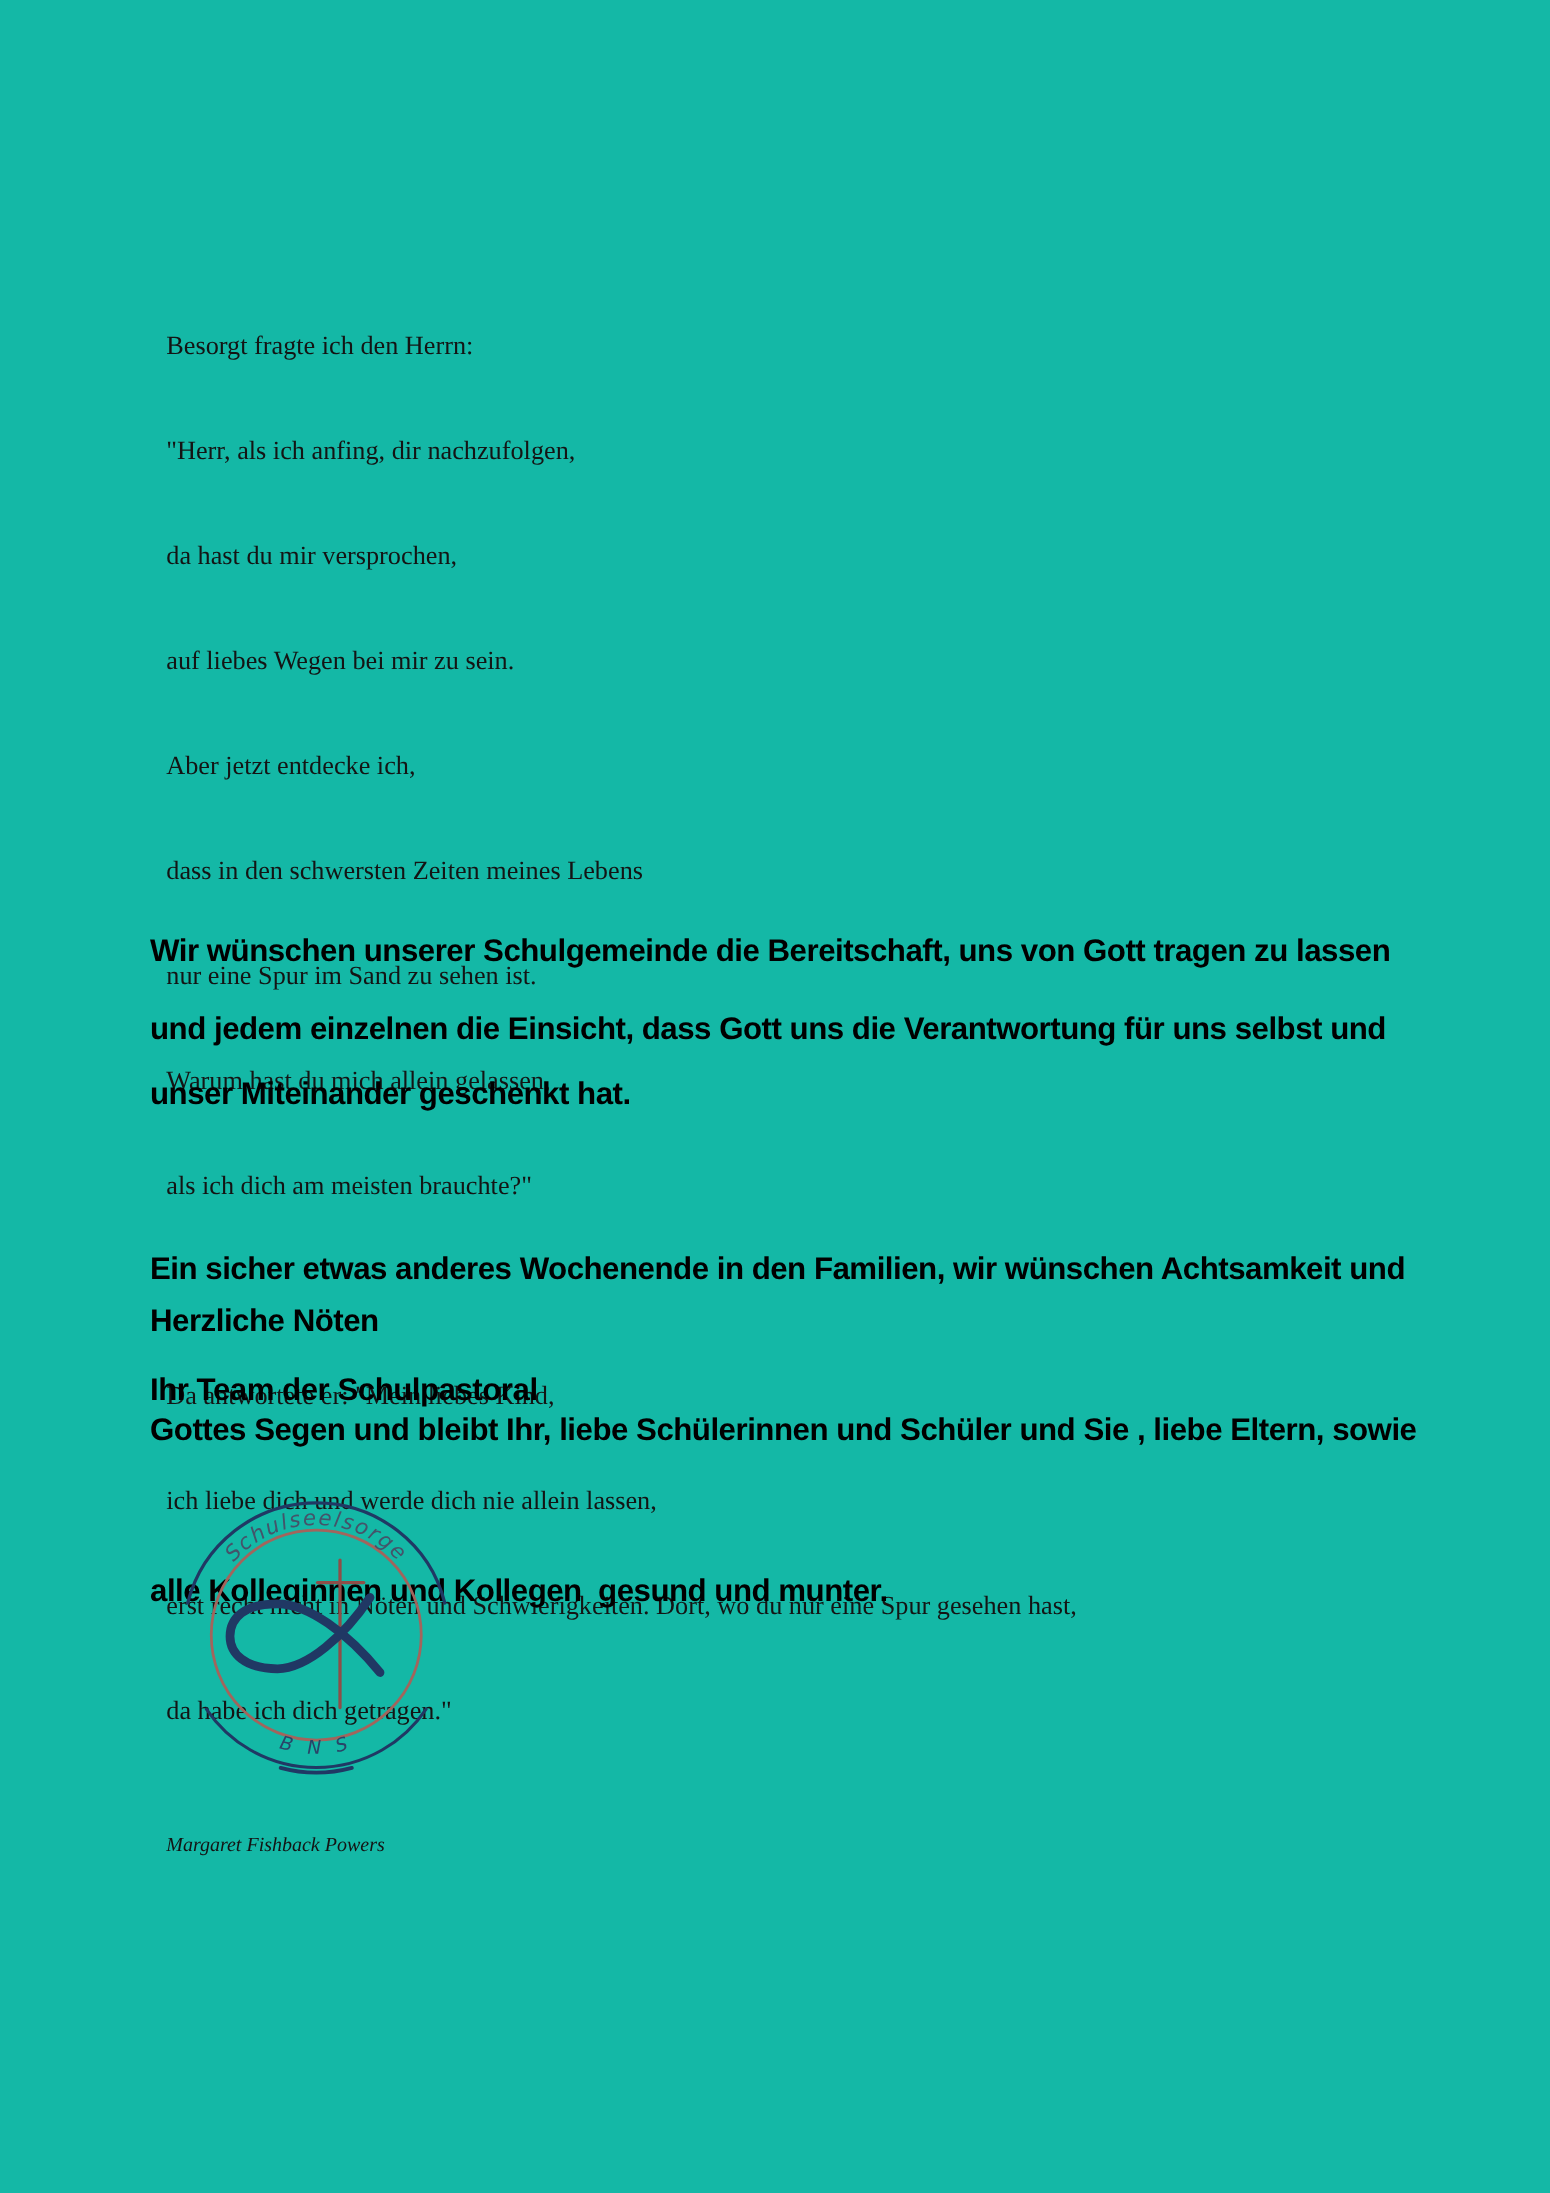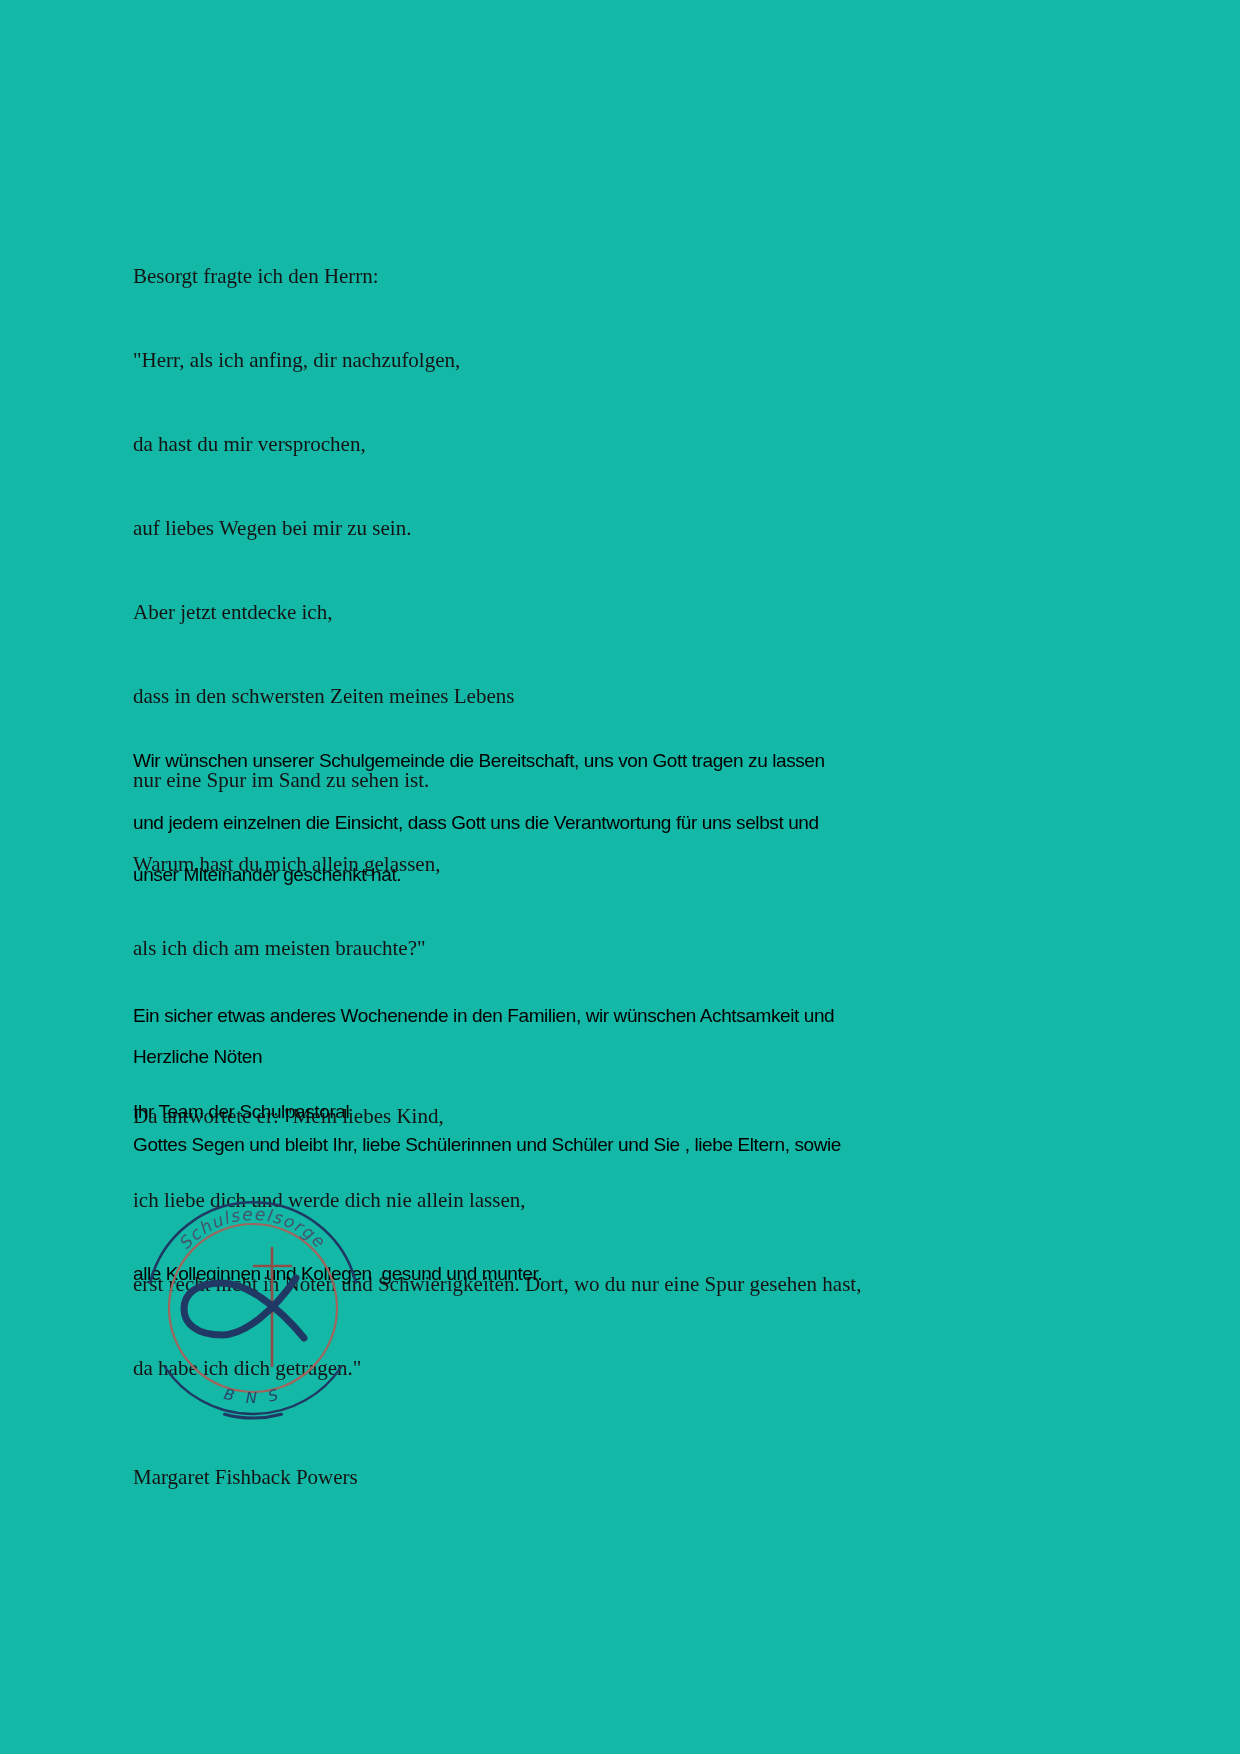--- a/index.html
+++ b/index.html
@@ -17,29 +17,30 @@
     top:206px;
     font-size:21px;
     line-height:28px;
     color:#141414;
     white-space:pre-wrap;
   }
   .poem .line { min-height:28px; }
   .stanza-gap { height:28px; }
   .author {
     margin-top:25px;
-    font-size:21px;
+    font-style:italic;
+    font-size:16px;
     line-height:28px;
   }
   .msg {
     position:absolute;
-    left:133px;
+    left:120px;
     font-family:"Liberation Sans","DejaVu Sans",sans-serif;
-    font-weight:normal;
-    font-size:19px;
+    font-weight:bold;
+    font-size:25px;
     letter-spacing:-0.4px;
     color:#000000;
     white-space:pre-wrap;
     line-height:30px;
   }
   #msg-line-1 { top:746px; }
   #msg-line-2 { top:808px;text-align:right; }
   #msg-line-3 { top:860px;text-align:right; }
   #msg-para-2 { top:908px; line-height:43px; }
   #msg-closing { top:1042px; }

